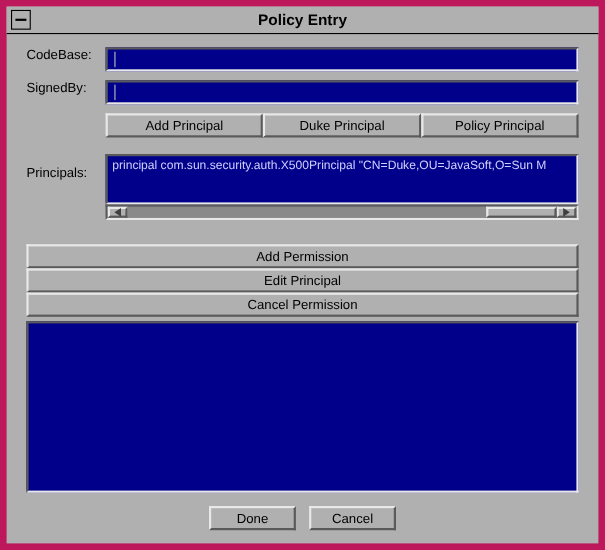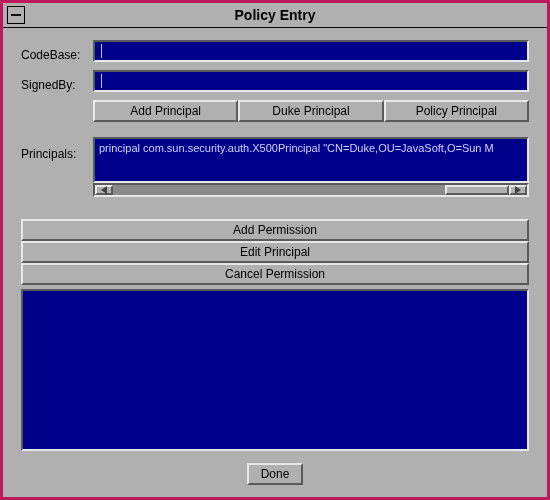--- a/index.html
+++ b/index.html
@@ -9,21 +9,21 @@
     height: 500px;
     font-family: "Lucida Sans", "Helvetica", sans-serif;
     font-size: 12px;
     color: #000;
     background: #b0b0b0;
   }
   .window {
     width: 550px;
     height: 500px;
     background: #b0b0b0;
-    border: 3px solid #be185d;
+    border: 6px solid #be185d;
     box-sizing: border-box;
     display: flex;
     flex-direction: column;
   }
   .titlebar {
     height: 24px;
     background: #b0b0b0;
     border-bottom: 1px solid #000;
     display: flex;
     align-items: center;
@@ -72,21 +72,21 @@
   .bevel-in {
     border: 2px solid;
     border-top-color: #5a5a5a;
     border-left-color: #5a5a5a;
     border-right-color: #e8e8e8;
     border-bottom-color: #e8e8e8;
   }
   
   .field-row {
     display: flex;
-    align-items: flex-end;
+    align-items: flex-start;
     margin-bottom: 8px;
   }
   .field-label {
     width: 72px;
     flex-shrink: 0;
   }
   .text-input {
     flex: 1;
     height: 22px;
     background: #00008b;
@@ -194,21 +194,21 @@
     box-sizing: border-box;
   }
   
   .bottom-btns {
     display:flex;
     justify-content:center;
     gap: 12px;
     margin: 12px 0 4px 0;
   }
   .bottom-btns .btn {
-    width: 56px;
+    width: 79px;
   }
 </style>
 </head>
 <body>
 
 <div class="window">
   <div class="titlebar">
     <div class="sysmenu">
         <div class="dash"></div>
       </div>
@@ -260,16 +260,17 @@
     <div class="perm-btn-row">
       <div class="btn bevel-out">Add Permission</div>
       <div class="btn bevel-out">Edit Principal</div>
       <div class="btn bevel-out">Cancel Permission</div>
     </div>
 
     <div class="perm-list bevel-in"></div>
 
     <div class="bottom-btns">
       <div class="btn bevel-out">Done</div>
+      <div class="btn bevel-out">Cancel</div>
     </div>
 
   </div>
 </div>
 
 </body></html>

